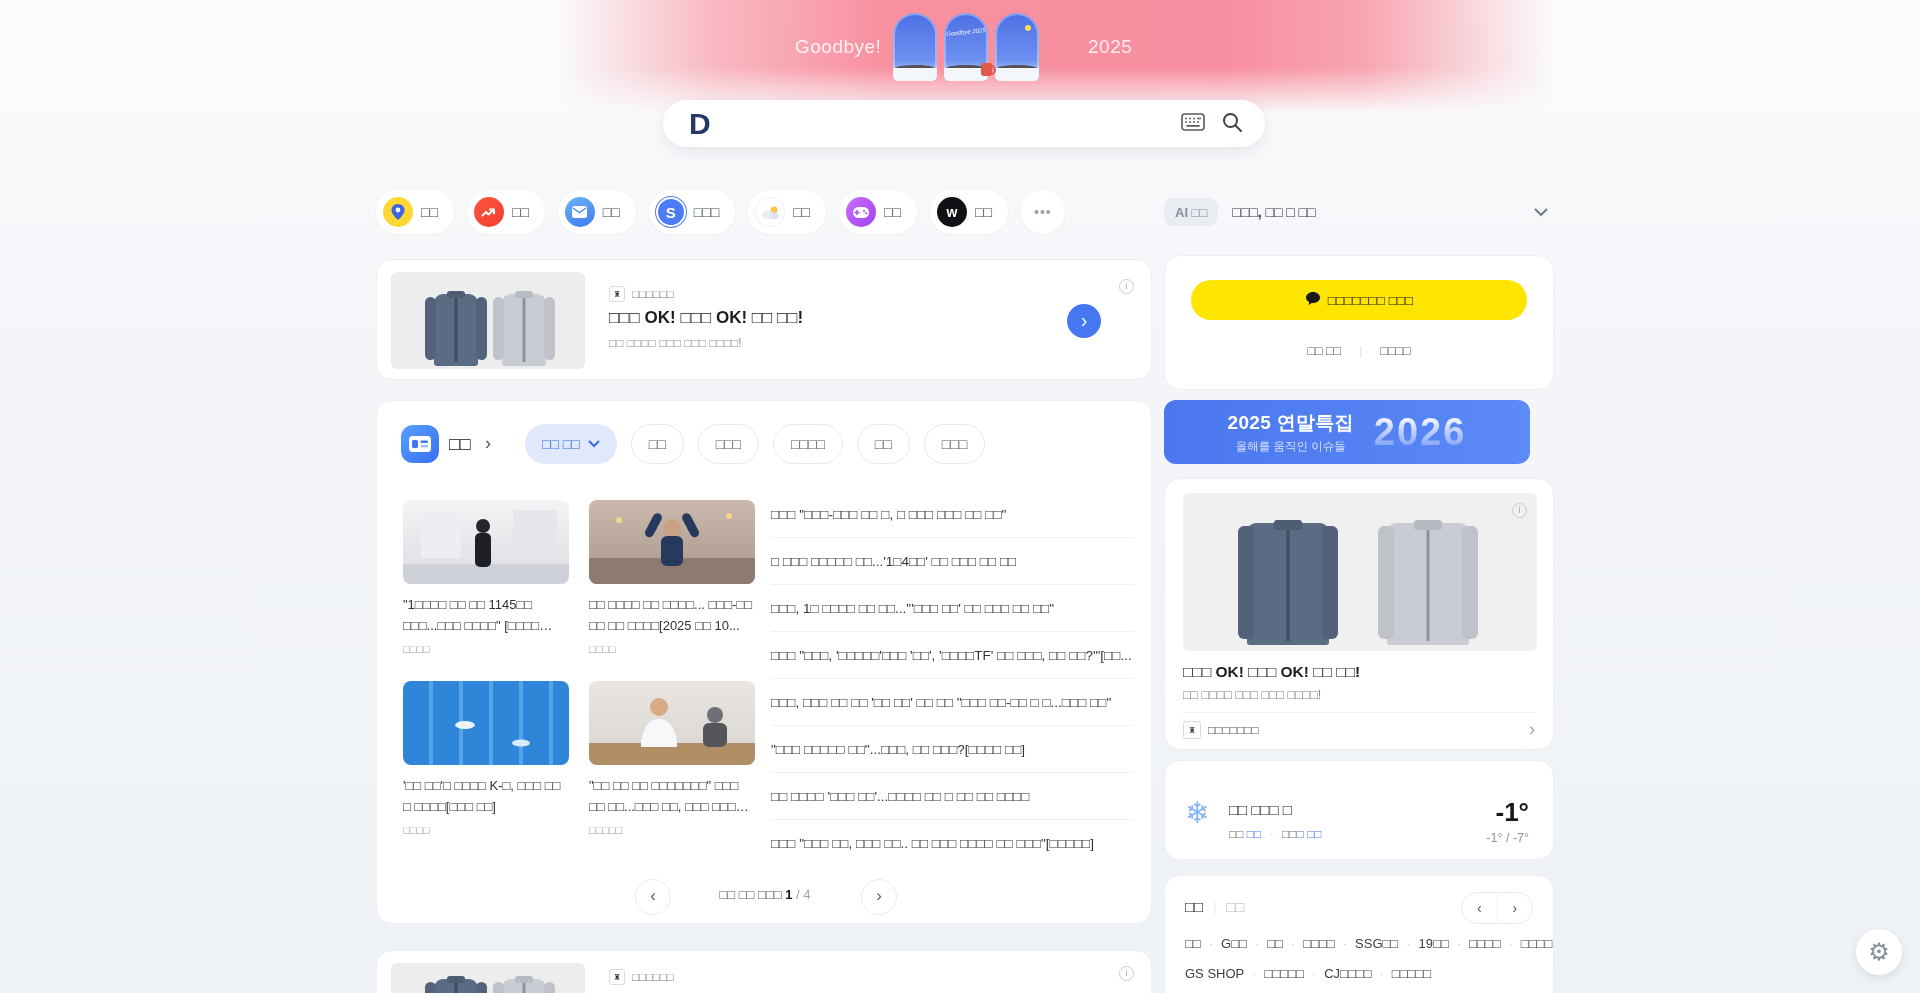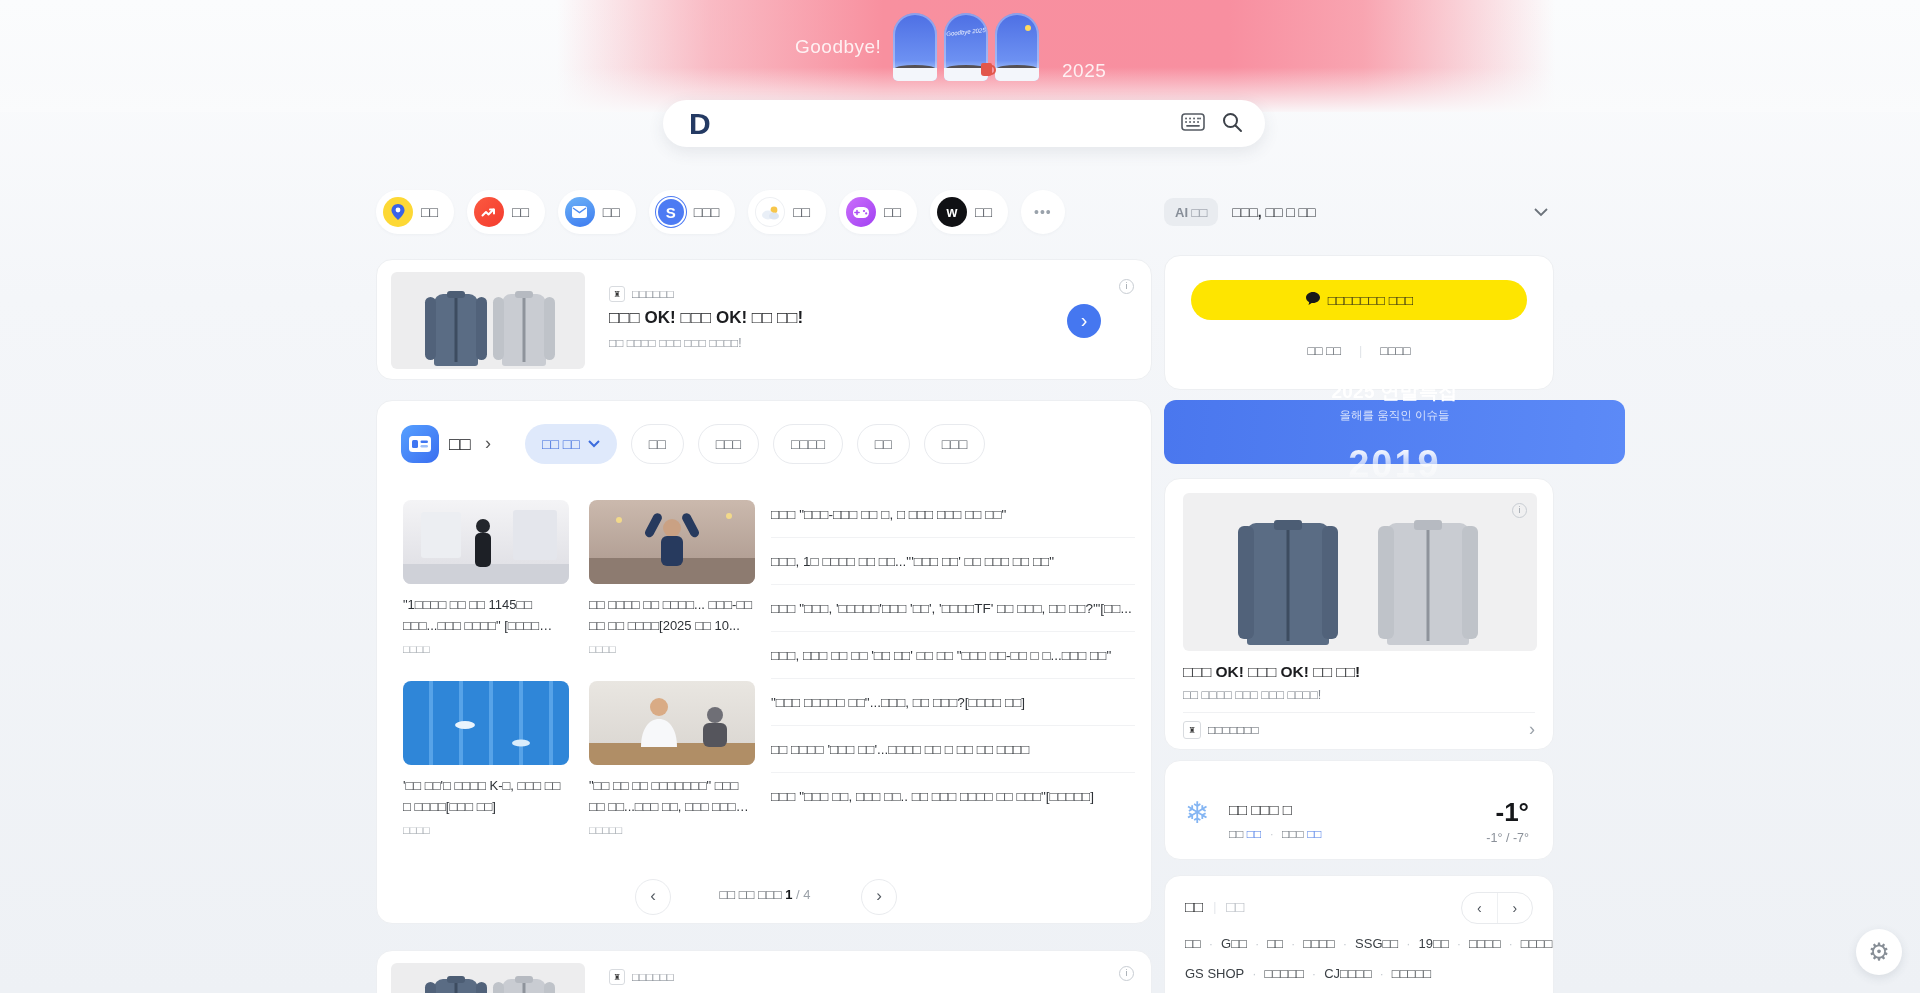--- a/index.html
+++ b/index.html
@@ -99,23 +99,23 @@
   .pg-text { position:absolute; top:486px; left:0; width:776px; text-align:center; font-size:13px; color:#565c63; }
   .pg-text b { color:#15171a; } .pg-text .dim { color:#9ba1a8; }
 
   
   .kakao-btn { position:absolute; left:26px; top:24px; width:336px; height:40px; border-radius:20px;
     background:#fee500; display:flex; align-items:center; justify-content:center; gap:7px;
     font-size:13.5px; font-weight:700; color:#191919; }
   .login-links { position:absolute; left:0; top:88px; width:100%; text-align:center; font-size:12.5px; color:#5b6168; }
   .login-links .sep { color:#e1e4e8; margin:0 18px; }
 
-  .special-banner { left:1164px; top:400px; width:461px; height:64px; border-radius:12px;
+  .special-banner { left:1164px; top:400px; width:366px; height:64px; border-radius:12px;
     background:linear-gradient(95deg,#4a77ee 0%,#5c8af7 100%);
-    display:flex; align-items:center; justify-content:center; gap:20px;flex-direction:column; }
+    display:flex; align-items:center; justify-content:center; gap:20px; }
   .sp-title { font-size:19px; font-weight:800; color:#fff; letter-spacing:.3px; }
   .sp-sub { font-size:11.5px; color:rgba(255,255,255,.78); text-align:center; margin-top:3px; }
   .sp-graphic { font-size:38px; font-weight:800; letter-spacing:2px;
     background:linear-gradient(180deg,#ffffff 10%, rgba(255,255,255,.15) 95%);
     -webkit-background-clip:text; background-clip:text; color:transparent; }
 
   .ad2-headline { position:absolute; left:18px; top:184px; font-size:15.5px; font-weight:700; color:#1c1d20; }
   .ad2-sub { position:absolute; left:18px; top:209px; font-size:12.5px; color:#7e848c; }
   .ad2-divider { position:absolute; left:18px; right:18px; top:233px; height:1px; background:#f0f1f3; }
 
@@ -146,21 +146,21 @@
   .sweater .sl { position:absolute; top:11px; bottom:6px; width:11px; border-radius:6px; }
   .sweater .sl.l { left:0; } .sweater .sl.r { right:0; }
   .sweater .zip { position:absolute; left:50%; top:10px; bottom:4px; width:3px; transform:translateX(-50%); }
   .sweater .collar { position:absolute; left:50%; top:5px; width:18px; height:7px; transform:translateX(-50%); border-radius:3px; }
 </style>
 </head>
 <body>
 
 <div class="abs top-banner">
   <div class="abs banner-word" style="left:795px; top:36px;">Goodbye!</div>
-  <div class="abs banner-word" style="left:1062px; top:36px;margin-top:24px;">2025</div>
+  <div class="abs banner-word" style="left:1088px; top:36px;">2025</div>
   <div class="abs globe" style="left:893px; top:13px;">
     <div class="ground"></div>
       <div class="snow"></div>
   </div>
   <div class="abs globe" style="left:944px; top:13px;">
     <div class="txt">Goodbye 2025</div>
     <div class="ground"></div>
       <div class="snow"></div>
   </div>
   <div class="abs globe" style="left:995px; top:13px;">
@@ -378,20 +378,21 @@
           <circle cx="126" cy="34" r="8" fill="#6f6f76"></circle>
           <rect x="114" y="42" width="24" height="24" rx="6" fill="#55555c"></rect>
         </svg>
     </div>
     <div class="art-title">"□□ □□ □□ □□□□□□□" □□□ □□ □□...□□□ □□, □□□ □□□□ □□□□□</div>
     <div class="art-pub">□□□□□</div>
   </div>
 
   <div class="hl-list">
     <div class="hl-item">□□□ "□□□-□□□ □□ □, □ □□□ □□□ □□ □□"</div>
+    <div class="hl-item">□ □□□ □□□□□ □□...'1□4□□' □□ □□□ □□ □□</div>
     <div class="hl-item">□□□, 1□ □□□□ □□ □□..."'□□□ □□' □□ □□□ □□ □□"</div>
     <div class="hl-item">□□□ "□□□, '□□□□□'□□□ '□□', '□□□□TF' □□ □□□, □□ □□?'"[□□...</div>
     <div class="hl-item">□□□, □□□ □□ □□ '□□ □□' □□ □□ "□□□ □□-□□ □ □...□□□ □□"</div>
     <div class="hl-item">"□□□ □□□□□ □□"...□□□, □□ □□□?[□□□□ □□]</div>
     <div class="hl-item">□□ □□□□ '□□□ □□'...□□□□ □□ □ □□ □□ □□□□</div>
     <div class="hl-item">□□□ "□□□ □□, □□□ □□.. □□ □□□ □□□□ □□ □□□"[□□□□□]</div>
   </div>
 
   <div class="pg-btn" style="left:258px; top:478px;">
       <span>‹</span>
@@ -414,21 +415,21 @@
   <div class="login-links">
     <span>□□ □□</span><span class="sep">|</span><span>□□□□</span>
   </div>
 </div>
 
 <div class="abs special-banner">
   <div>
     <div class="sp-title">2025 연말특집</div>
     <div class="sp-sub">올해를 움직인 이슈들</div>
   </div>
-  <div class="sp-graphic">2019</div>
+  <div class="sp-graphic">2026</div>
 </div>
 
 <div class="card" style="left:1164px; top:478px; width:390px; height:272px;">
   <div class="ad-img" style="left:18px; top:14px; width:354px; height:158px; background:#f0f0f1;">
     <div class="sweater" style="left:55px; top:22px; width:100px; height:130px;">
       <div class="body" style="background:#5a6c84;"></div>
       <div class="sl l" style="background:#51627a; width:16px;"></div>
         <div class="sl r" style="background:#51627a; width:16px;"></div>
       <div class="zip" style="background:#3d4c60;"></div>
         <div class="collar" style="background:#4c5d74; width:28px; height:10px;"></div>

